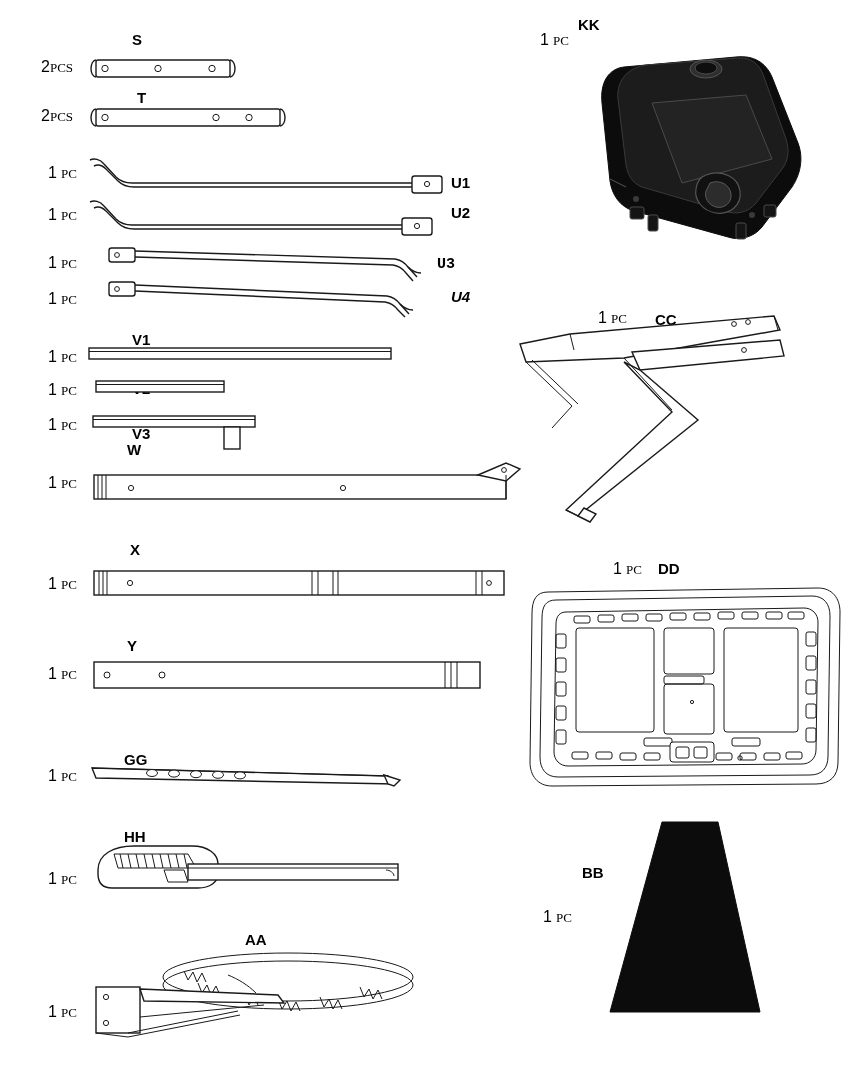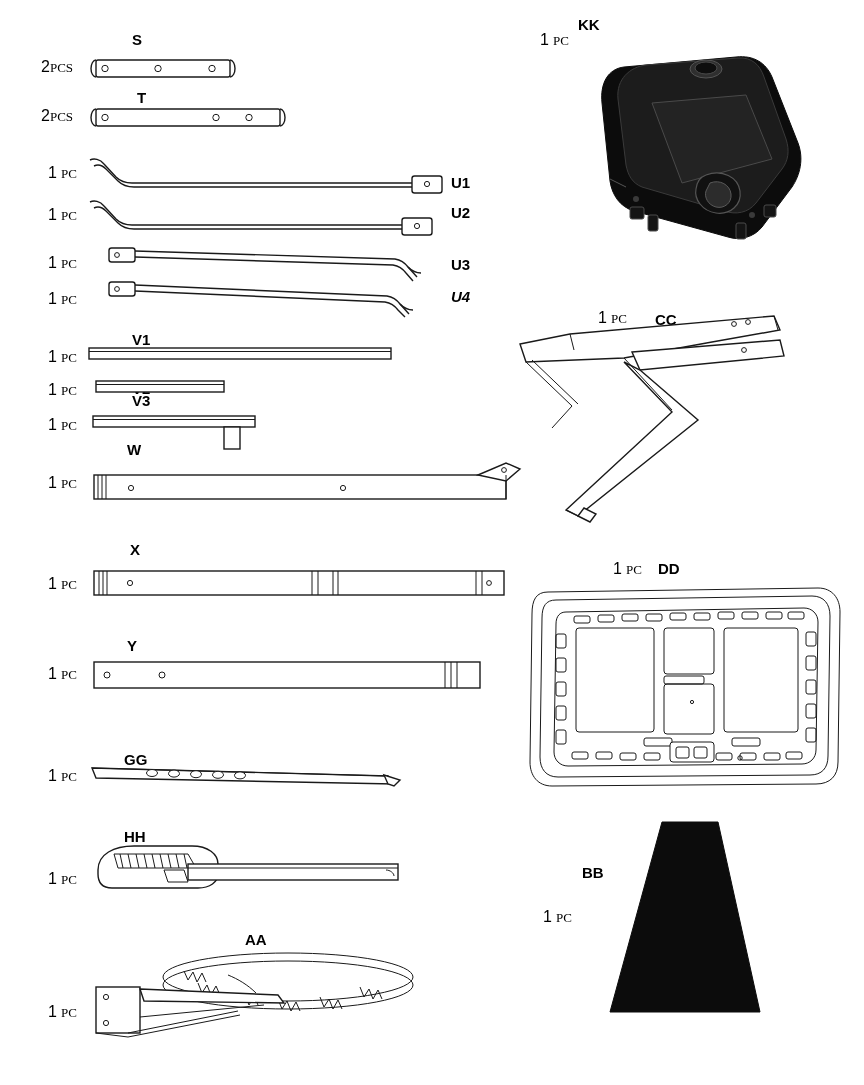--- a/index.html
+++ b/index.html
@@ -101,21 +101,21 @@
       <path d="M6 8 C10 6 16 7 20 12 L32 25 C36 29 41 31 48 31 L322 31" class="ln"></path>
       <path d="M10 14 C14 12 18 13 22 17 L34 29 C38 33 43 35 50 35 L322 35" class="ln"></path>
       <rect x="318" y="24" width="30" height="17" rx="2.5" class="fillw"></rect>
       <circle cx="333" cy="32" r="2.6" class="fillw-thin"></circle>
     </svg>
   </div>
 
   <div class="qty" style="left:48px; top:254px;">
     <span class="num">1</span> <span class="unit">PC</span>
   </div>
-  <div class="lbl" style="left:451px; top:256px;">U3</div>
+  <div class="lbl" style="left:437px; top:256px;font-family:Liberation Mono, monospace;">U3</div>
   <div class="part" style="left:105px; top:240px;">
     <svg width="340" height="42" viewBox="0 0 340 42">
       <rect x="4" y="8" width="26" height="14" rx="2.5" class="fillw"></rect>
       <circle cx="12" cy="15" r="2.4" class="fillw-thin"></circle>
       <path d="M30 11 L290 19 C296 20 300 23 303 27 L312 37" class="ln"></path>
       <path d="M30 17 L288 25 C294 26 298 29 301 33 L308 41" class="ln"></path>
       <path d="M303 27 C307 31 311 33 316 33" class="ln"></path>
     </svg>
   </div>
 
@@ -151,21 +151,21 @@
   <div class="part" style="left:95px; top:379px;">
     <svg width="132" height="16" viewBox="0 0 132 16">
       <rect x="1" y="2" width="128" height="11" class="fillw"></rect>
       <line x1="1" y1="5.5" x2="129" y2="5.5" class="ln-thin"></line>
     </svg>
   </div>
 
   <div class="qty" style="left:48px; top:416px;">
     <span class="num">1</span> <span class="unit">PC</span>
   </div>
-  <div class="lbl" style="left:132px; top:392px;">V3</div>
+  <div class="lbl" style="left:132px; top:425px;">V3</div>
   <div class="part" style="left:92px; top:414px;">
     <svg width="170" height="40" viewBox="0 0 170 40">
       <rect x="1" y="2" width="162" height="11" class="fillw"></rect>
       <line x1="1" y1="5.5" x2="163" y2="5.5" class="ln-thin"></line>
       <rect x="132" y="13" width="16" height="22" class="fillw"></rect>
     </svg>
   </div>
 
   <div class="qty" style="left:48px; top:474px;">
     <span class="num">1</span> <span class="unit">PC</span>

